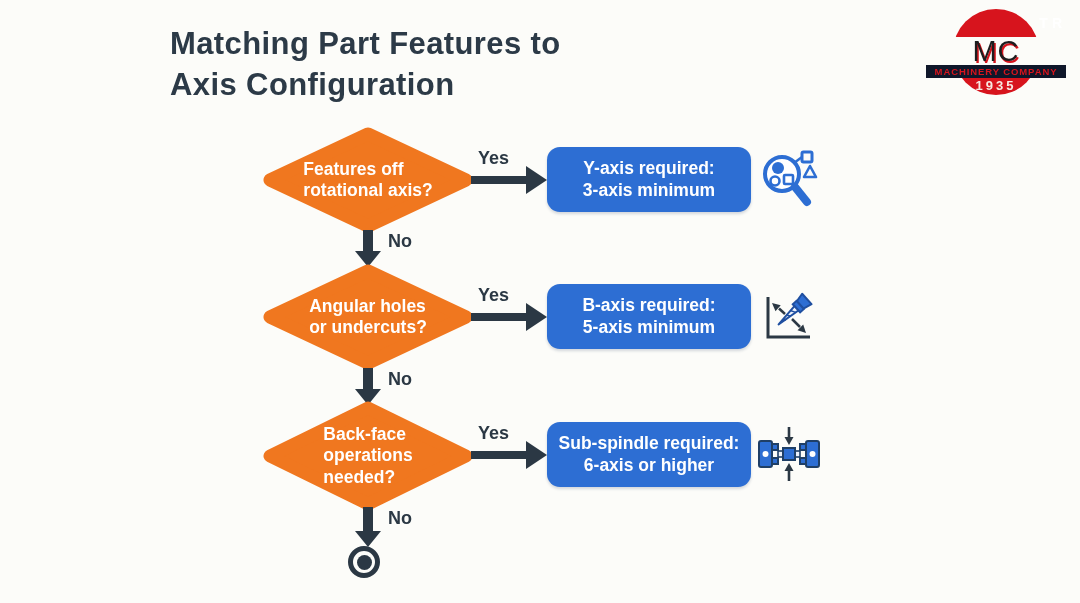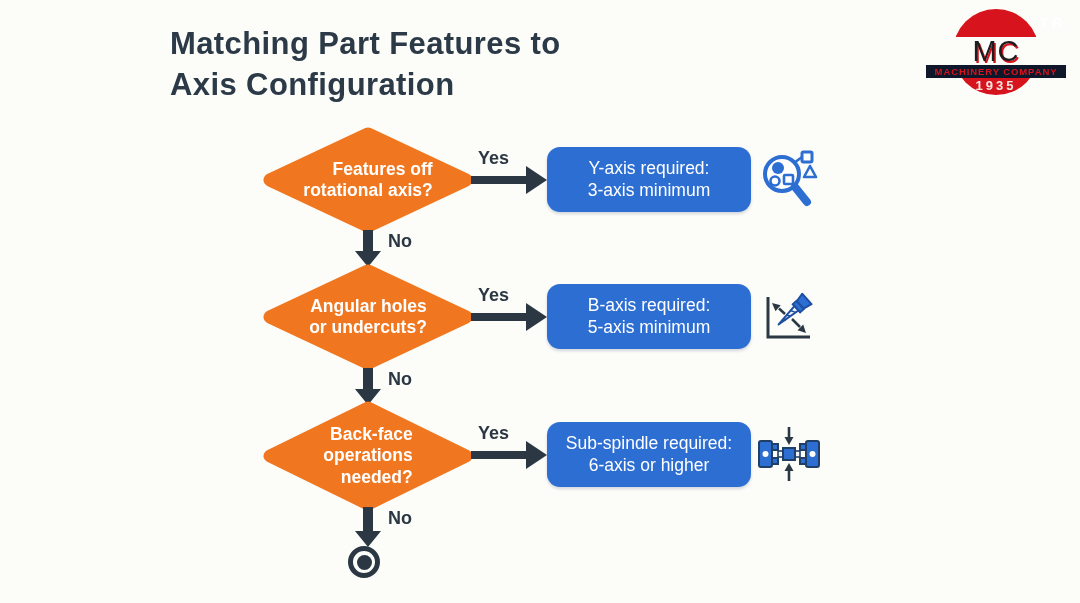--- a/index.html
+++ b/index.html
@@ -33,31 +33,31 @@
   .logo-company { position: absolute; left: 0; top: 57px; width: 100%; height: 13px;
     background: #0f172a; color: #D7141D; font-size: 9.5px; font-weight: 800;
     letter-spacing: 0.9px; text-align: center; line-height: 13px; white-space: nowrap; }
   .logo-year { position: absolute; left: 0; top: 70px; width: 100%; text-align: center;
     color: #F7E9E2; font-size: 13px; font-weight: 800; letter-spacing: 3px; }
 
   
   .diamond { position: absolute; left: 263px; width: 210px; height: 106px; }
   .diamond svg { position: absolute; inset: 0; width: 100%; height: 100%; }
   .diamond-text { position: absolute; inset: 0; display: flex; align-items: center;
-    justify-content: center; text-align: right; color: #ffffff;
+    justify-content: center; text-align: left; color: #ffffff;
     font-size: 17.5px; font-weight: 700; line-height: 1.22; white-space: pre-line; }
   .dm1 { top: 127px; }
   .dm2 { top: 264px; }
   .dm3 { top: 401px; height: 110px; }
 
   
   .result { position: absolute; left: 547px; width: 204px; height: 65px;
     background: #2D6ED3; border-radius: 13px;
     display: flex; align-items: center; justify-content: center; text-align: center;
-    color: #ffffff; font-size: 17.5px; font-weight: 400; line-height: 1.25;
+    color: #ffffff; font-size: 17.5px; font-weight: 700; line-height: 1.25;
     white-space: pre-line; box-shadow: 0 2px 3px rgba(30,50,90,0.18); }
   .rb1 { top: 147px; }
   .rb2 { top: 284px; }
   .rb3 { top: 422px; }
 
   
   .yes-arrow { position: absolute; left: 471px; width: 76px; height: 28px; }
   .yes-arrow .shaft { position: absolute; left: 0; top: 10px; width: 57px; height: 8px;
     background: #2B3844; }
   .yes-arrow .head { position: absolute; left: 55px; top: 0; width: 0; height: 0;

